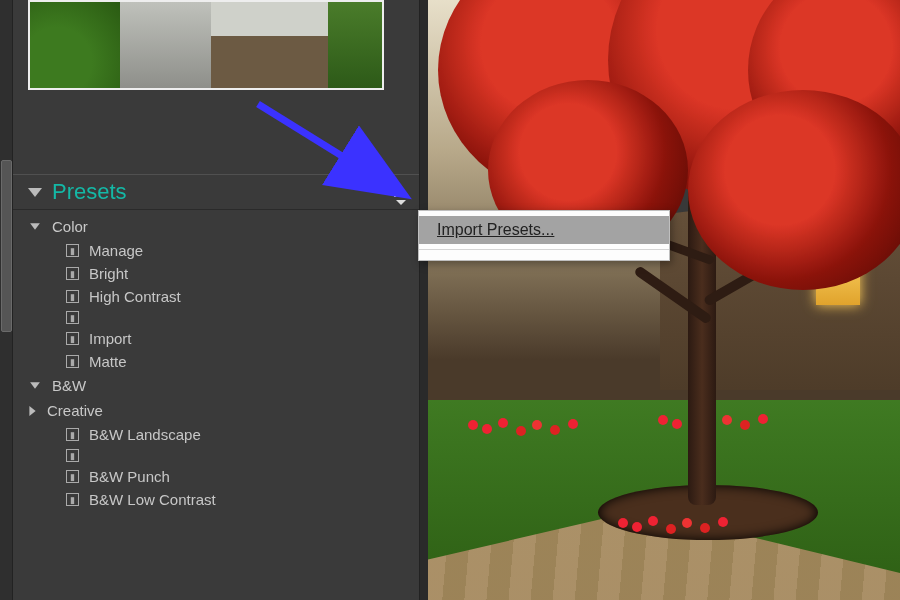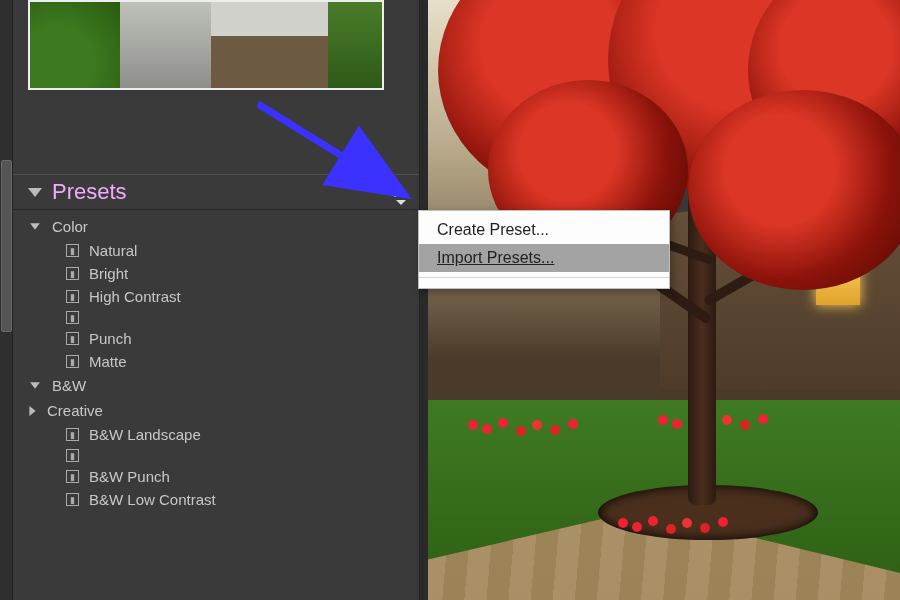--- a/index.html
+++ b/index.html
@@ -66,21 +66,21 @@
   .panel-header {
     margin-top: 70px;
     display: flex;
     align-items: center;
     justify-content: space-between;
     padding: 4px 14px 4px 28px;
     border-top: 1px solid #505050;
     border-bottom: 1px solid #2a2a2a;
   }
   .panel-title {
-    color: #f0abfc;
+    color: #14b8a6;
     font-size: 22px;
     font-weight: 400;
     display: flex;
     align-items: center;
     gap: 10px;
   }
   .disclosure {
     display:inline-block;
     width:0;height:0;
     border-left:7px solid transparent;
@@ -231,36 +231,36 @@
     </div>
 
     <div class="tree" id="tree">
         <div class="group-label">
           <span class="disclosure" style="transform: scale(0.7);"></span>
           <span>Color</span>
         </div>
         <div class="group">
           <div class="preset-item">
             <span class="preset-icon">▮</span>
-            <span>Natural</span>
+            <span>Manage</span>
           </div>
           <div class="preset-item">
             <span class="preset-icon">▮</span>
             <span>Bright</span>
           </div>
           <div class="preset-item">
             <span class="preset-icon">▮</span>
             <span>High Contrast</span>
           </div>
           <div class="preset-item">
             <span class="preset-icon">▮</span>
           </div>
           <div class="preset-item">
             <span class="preset-icon">▮</span>
-            <span>Punch</span>
+            <span>Import</span>
           </div>
           <div class="preset-item">
             <span class="preset-icon">▮</span>
             <span>Matte</span>
           </div>
         </div>
         <div class="group-label">
           <span class="disclosure" style="transform: scale(0.7);"></span>
           <span>B&amp;W</span>
         </div>
@@ -307,21 +307,20 @@
     <div class="branch" style="left:280px; bottom:400px; width:160px;height:9px; transform:rotate(-18deg);"></div>
 
     <div class="foliage" style="left:10px;  top:-60px; width:280px;height:260px;"></div>
     <div class="foliage" style="left:180px; top:-90px; width:320px;height:300px;"></div>
     <div class="foliage" style="left:320px; top:-40px; width:220px;height:220px;"></div>
     <div class="foliage" style="left:60px;  top:80px;  width:200px;height:180px;"></div>
     <div class="foliage" style="left:260px; top:90px;  width:230px;height:200px;"></div>
   </div>
 
   <div class="context-menu" id="ctxmenu">
-      <div class="menu-item">Create Preset...</div>
       <div class="menu-item selected">Import Presets...</div>
       <div class="menu-sep"></div>
     </div>
 
   <svg class="arrow" viewBox="0 0 170 110">
     <defs>
       <marker id="ah" markerWidth="14" markerHeight="14" refX="10" refY="5" orient="auto">
         <path d="M0,0 L12,5 L0,10 z" fill="#3b32ff"></path>
       </marker>
     </defs>

